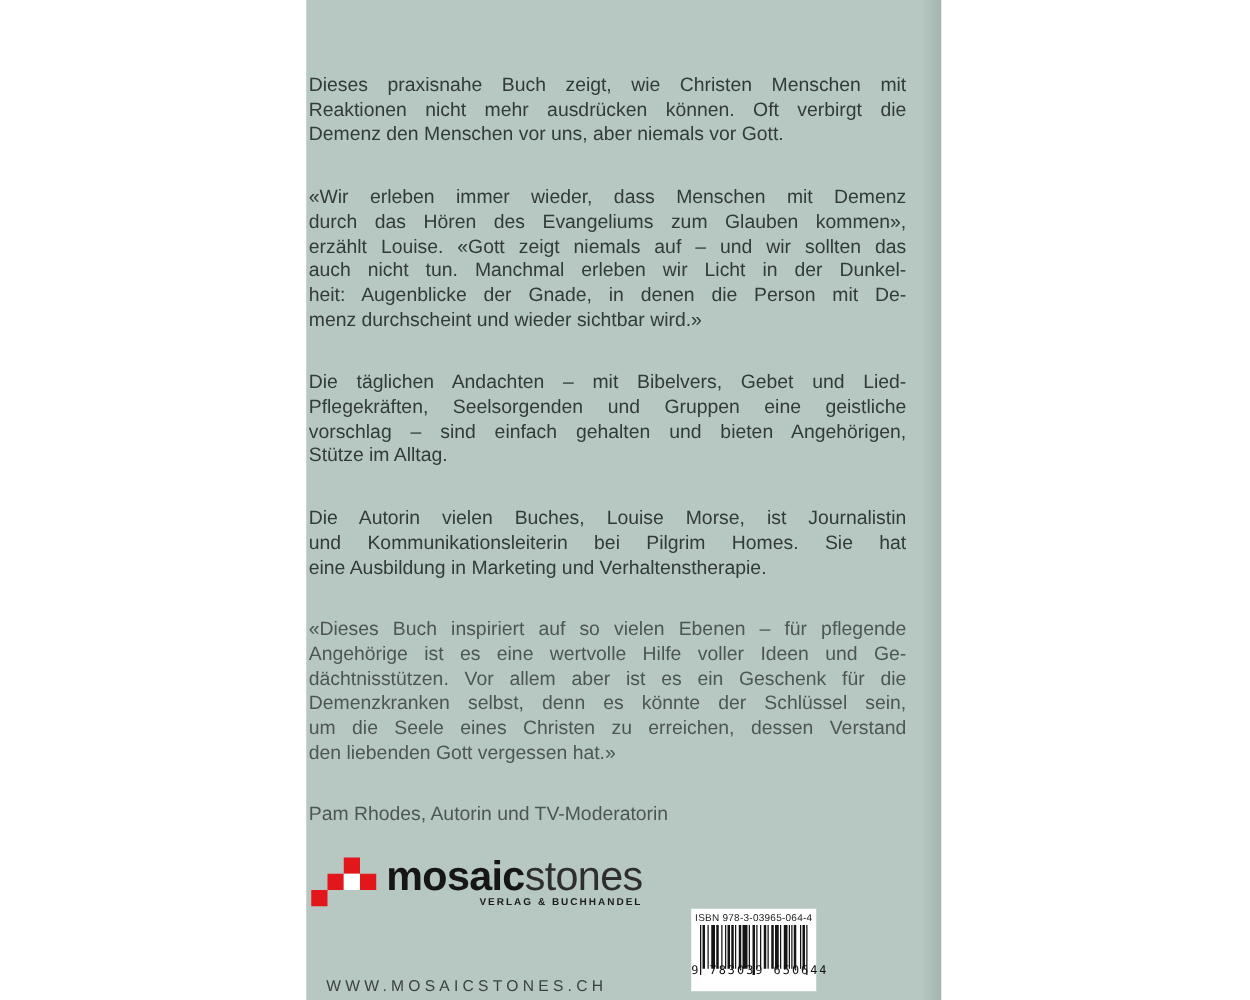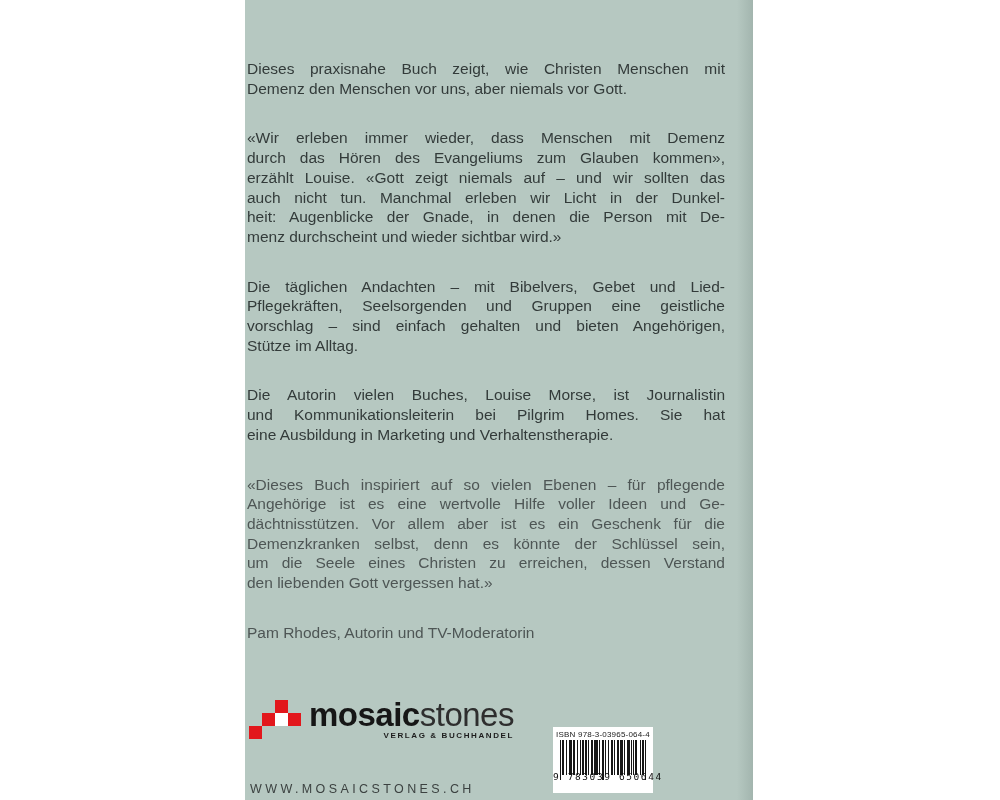--- a/index.html
+++ b/index.html
@@ -25,35 +25,35 @@
   }
   .para{margin:0 12px 30px 0;}
   .para .line{text-align:justify;text-align-last:justify;}
   .para .line:last-child{text-align-last:left;}
   .para.muted{color:var(--text-muted,#4e5655);}
   .attribution{
     margin-top:13px;color:var(--text-muted,#4e5655);
     font-size:15.5px;
   }
 
-  .logo{position:absolute;left:4px;top:700px;display:flex;align-items:flex-start;}
+  .logo{position:absolute;left:4px;top:686px;display:flex;align-items:flex-start;}
   .logo-icon{position:relative;width:52px;height:40px;flex:0 0 auto;}
   .logo-icon .sq{position:absolute;width:13px;height:13px;background:var(--brand-red,#e2171c);}
   .logo-icon .sq.white{background:#ffffff;}
   .logo-text{margin-left:8px;}
   .wordmark{font-size:33px;line-height:30px;letter-spacing:-0.5px;white-space:nowrap;}
   .wordmark .bold{font-weight:700;color:#161616;}
   .wordmark .light{font-weight:400;color:#2e2e2e;}
   .logo-sub{
     text-align:right;font-size:8px;font-weight:700;letter-spacing:1.6px;
     color:#1d1d1d;margin-top:1px;
   }
 
   .website{
-    position:absolute;left:5px;bottom:4px;font-size:12.5px;
+    position:absolute;left:16px;bottom:4px;font-size:12.5px;
     letter-spacing:3.4px;color:#3c4241;white-space:nowrap;
   }
 
   .barcode-box{
     position:absolute;left:308px;top:727px;width:100px;height:66px;
     background:#ffffff;
   }
   .isbn{
     padding-top:3px;text-align:center;font-size:8px;letter-spacing:0.2px;
     color:#1a1a1a;white-space:nowrap;
@@ -73,20 +73,21 @@
 </style>
 </head>
 <body>
 
 <div id="screen">
   <div class="cover">
 
     <div class="text-block">
         <div class="para">
           <div class="line">Dieses praxisnahe Buch zeigt, wie Christen Menschen mit</div>
+          <div class="line">Reaktionen nicht mehr ausdrücken können. Oft verbirgt die</div>
           <div class="line">Demenz den Menschen vor uns, aber niemals vor Gott.</div>
         </div>
         <div class="para">
           <div class="line">«Wir erleben immer wieder, dass Menschen mit Demenz</div>
           <div class="line">durch das Hören des Evangeliums zum Glauben kommen»,</div>
           <div class="line">erzählt Louise. «Gott zeigt niemals auf – und wir sollten das</div>
           <div class="line">auch nicht tun. Manchmal erleben wir Licht in der Dunkel-</div>
           <div class="line">heit: Augenblicke der Gnade, in denen die Person mit De-</div>
           <div class="line">menz durchscheint und wieder sichtbar wird.»</div>
         </div>

